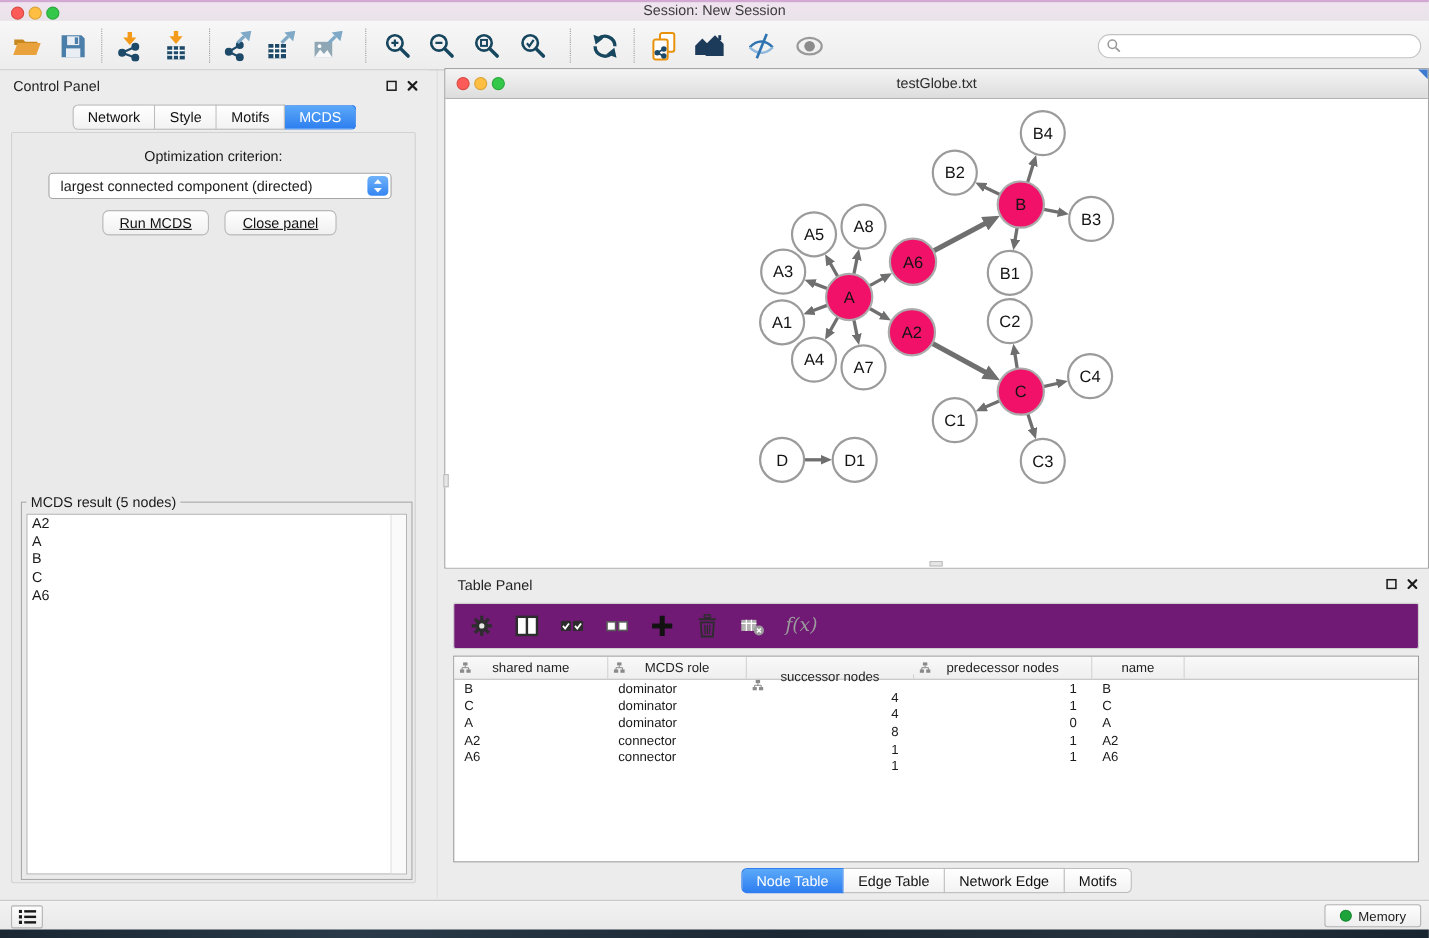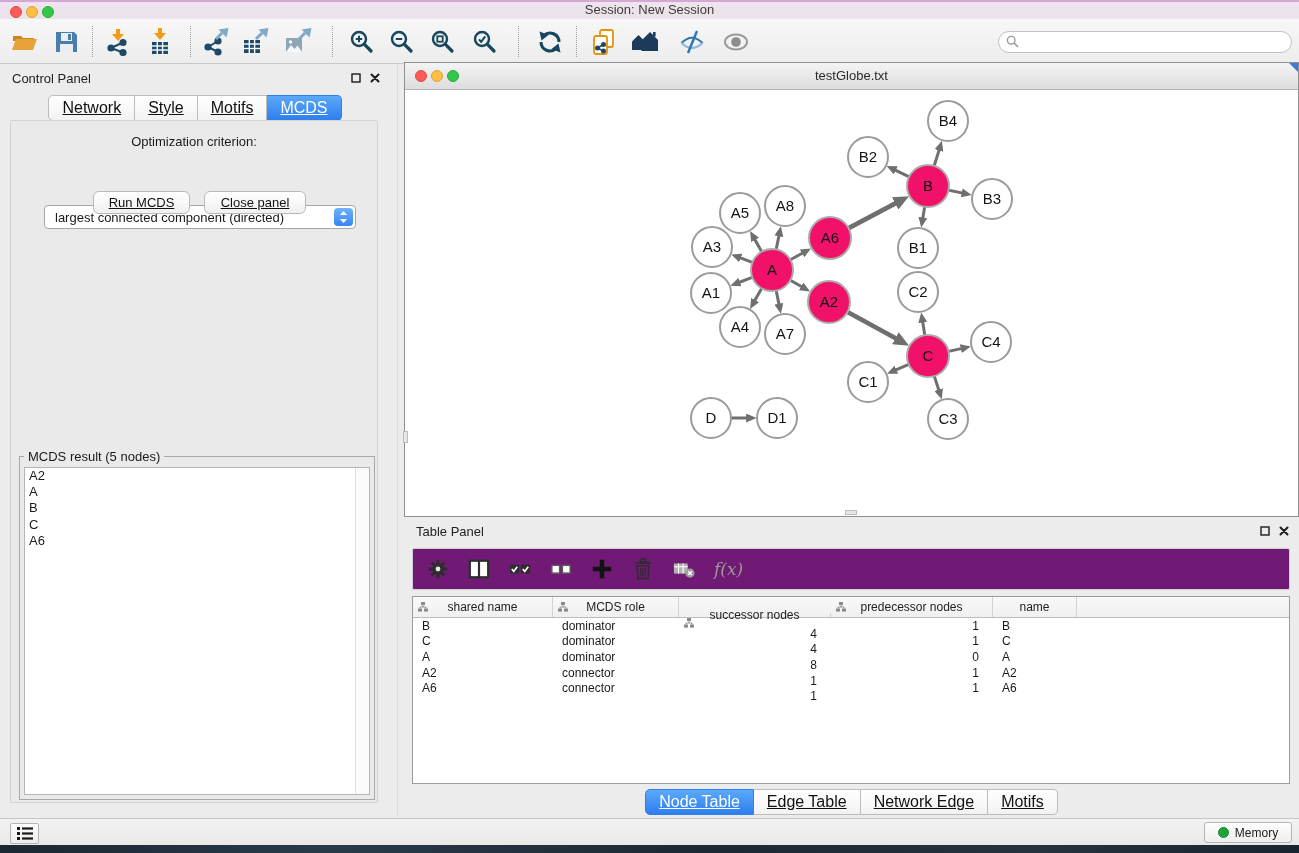--- a/index.html
+++ b/index.html
@@ -26,30 +26,30 @@
   #toolbar-search{position:absolute;left:998px;top:12px;width:262px;height:18px;
     border:1px solid #c2c2c2;border-radius:11px;background:#fff;padding:1px 6px 1px 24px;
     font-size:12px;font-family:"Liberation Sans",sans-serif;outline:none;}
   #search-mag{position:absolute;left:1006px;top:16px;}
 
   
   #control-panel{left:0;top:64px;width:390px;height:754px;background:#ececec;}
   .panel-title{position:absolute;left:12px;top:7px;font-size:13px;color:#222;}
   .win-btns{position:absolute;right:10px;top:9px;display:flex;gap:9px;align-items:center;}
   .tabsrow{position:absolute;left:0;right:0;display:flex;justify-content:center;}
-  .tab{padding:3px 13px;font-size:16px;background:linear-gradient(#ffffff,#f2f2f2);
-       border:1px solid #bcbcbc;border-left:none;color:#111;white-space:nowrap;text-decoration:underline;}
+  .tab{padding:3px 13px;font-size:13px;background:linear-gradient(#ffffff,#f2f2f2);
+       border:1px solid #bcbcbc;border-left:none;color:#111;white-space:nowrap;}
   .tab:first-child{border-left:1px solid #bcbcbc;border-radius:5px 0 0 5px;}
   .tab:last-child{border-radius:0 5px 5px 0;}
   .tab.active{background:linear-gradient(#5ba9f9,#2e7ef0);color:#fff;border-color:#2e7ef0;}
   #cp-inner{position:absolute;left:10px;top:56px;width:368px;height:683px;
     background:#eaeaea;border:1px solid #d2d2d2;border-radius:2px;box-sizing:border-box;}
   #opt-label{position:absolute;left:0;right:0;top:13px;text-align:center;font-size:13px;}
   #criterion{position:absolute;left:33px;top:36px;width:312px;height:24px;background:#fff;
-    border:1px solid #a6a6a6;border-radius:4px;box-sizing:border-box;margin-top:48px;}
+    border:1px solid #a6a6a6;border-radius:4px;box-sizing:border-box;}
   #criterion .val{position:absolute;left:10px;top:4px;font-size:13px;}
   #criterion .stepper{position:absolute;right:2px;top:2px;width:19px;height:18px;border-radius:4px;
     background:linear-gradient(#6fb3fa,#3585f2);display:flex;align-items:center;justify-content:center;}
   .btn{position:absolute;height:23px;background:linear-gradient(#ffffff,#f0f0f0);
     border:1px solid #b9b9b9;border-radius:6px;font-size:13px;text-align:center;
     line-height:21px;box-sizing:border-box;color:#111;text-decoration:underline;}
   #run-btn{left:82px;top:70px;width:97px;}
   #closepanel-btn{left:193px;top:70px;width:102px;}
   #result-group{position:absolute;left:8px;top:335px;width:356px;height:344px;
     border:1px solid #a9a9a9;box-sizing:border-box;}

